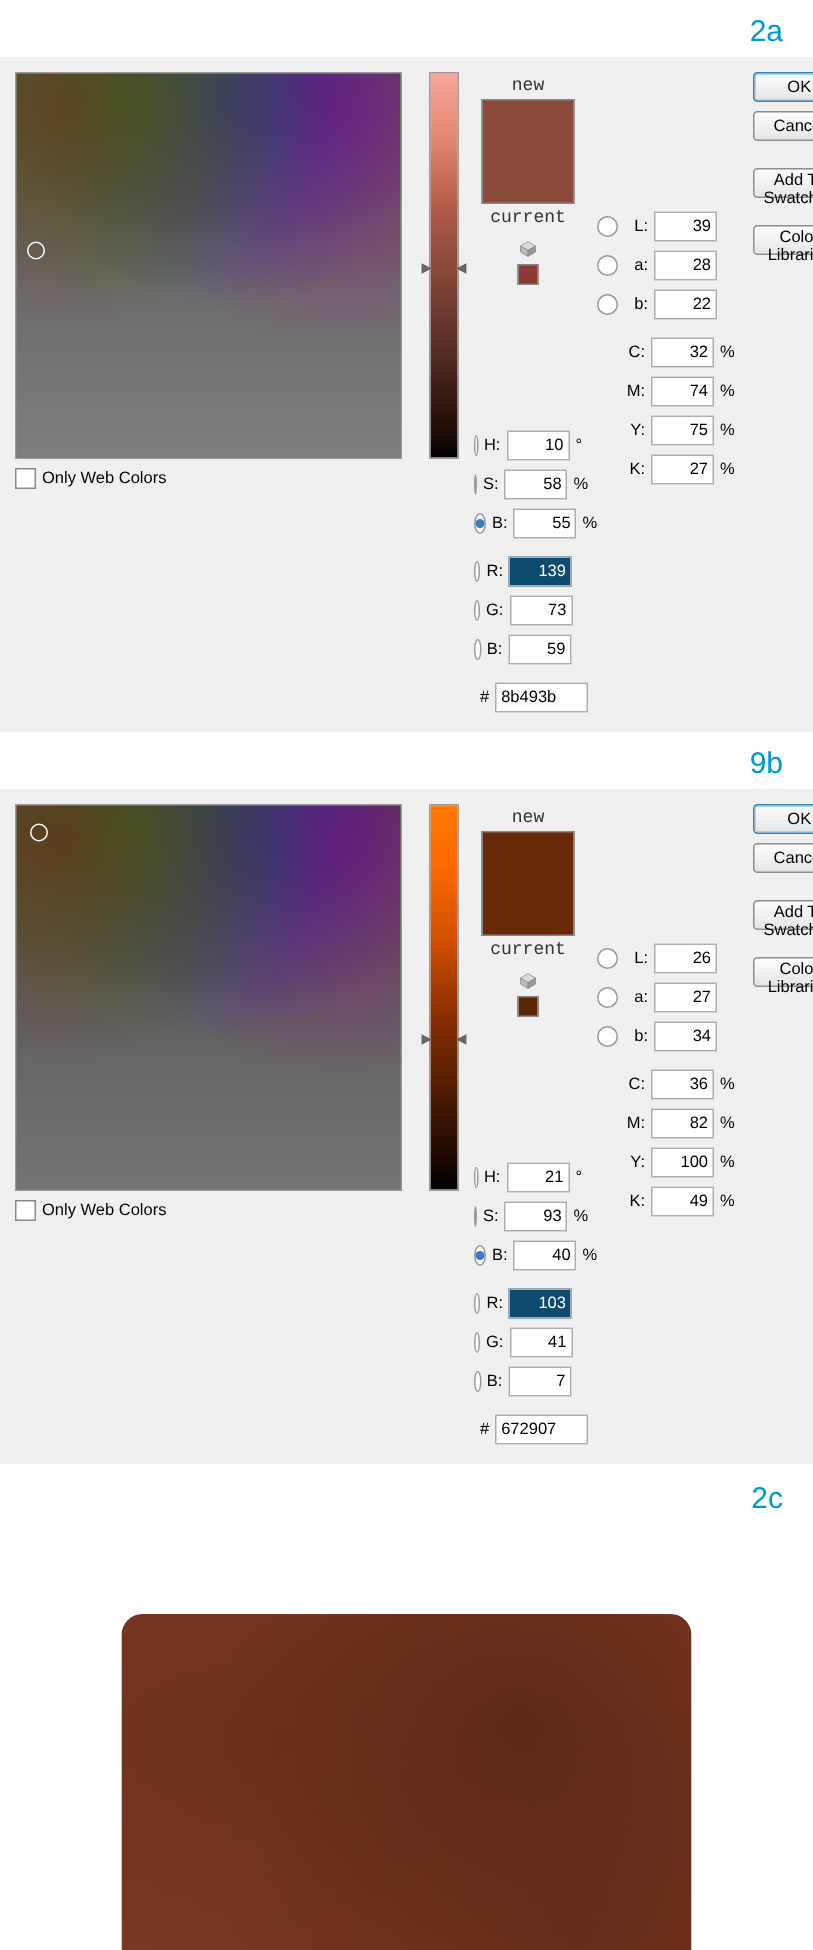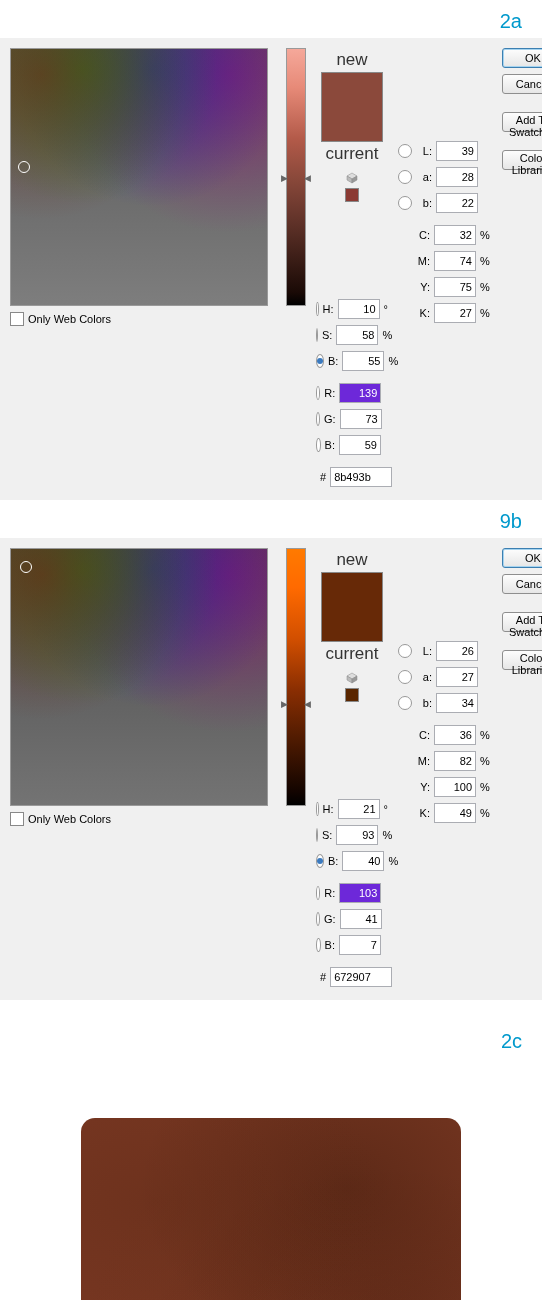--- a/index.html
+++ b/index.html
@@ -54,21 +54,21 @@
 }
 .hue-arrows span {
   font-size: 9px;
   color: #666;
 }
 .preview-col {
   width: 72px;
   text-align: center;
   margin-left: 4px;
 }
-.preview-col .lbl { font-size: 17px; color: #333; padding: 2px 0; }
+.preview-col .lbl { font-size: 12px; color: #333; padding: 2px 0; font-family: Liberation Mono, monospace; }
 .swatch-box {
   width: 60px;
   height: 68px;
   border: 1px solid #888;
   margin: 0 auto;
 }
 .cube-icon {
   width: 12px; height: 12px;
   display: inline-block;
   margin: 2px 0;
@@ -106,21 +106,21 @@
   width: 34px;
   height: 18px;
   border: 1px solid #abadb3;
   background: #fff;
   text-align: right;
   padding: 0 3px;
   font-size: 11px;
   font-family: Tahoma, sans-serif;
 }
 .val-input.hl {
-  background: #6d28d9;
+  background: #0c4a6e;
   color: #fff;
 }
 .hex-input {
   width: 54px;
   height: 18px;
   border: 1px solid #abadb3;
   background: #fff;
   padding: 0 3px;
   font-size: 11px;
   font-family: Tahoma, sans-serif;
@@ -441,14 +441,14 @@
   <div class="btn-col">
     <button class="btn primary">OK</button>
     <button class="btn">Cancel</button>
     <div style="height:6px"></div>
     <button class="btn">Add To Swatches</button>
     <div style="height:6px"></div>
     <button class="btn">Color Libraries</button>
   </div>
 </div>
 
-<div class="label-top" style="padding-top:30px">2c</div>
+<div class="label-top" style="padding-top:12px">2c</div>
 <div class="swatch-result"></div>
 
 </body></html>

